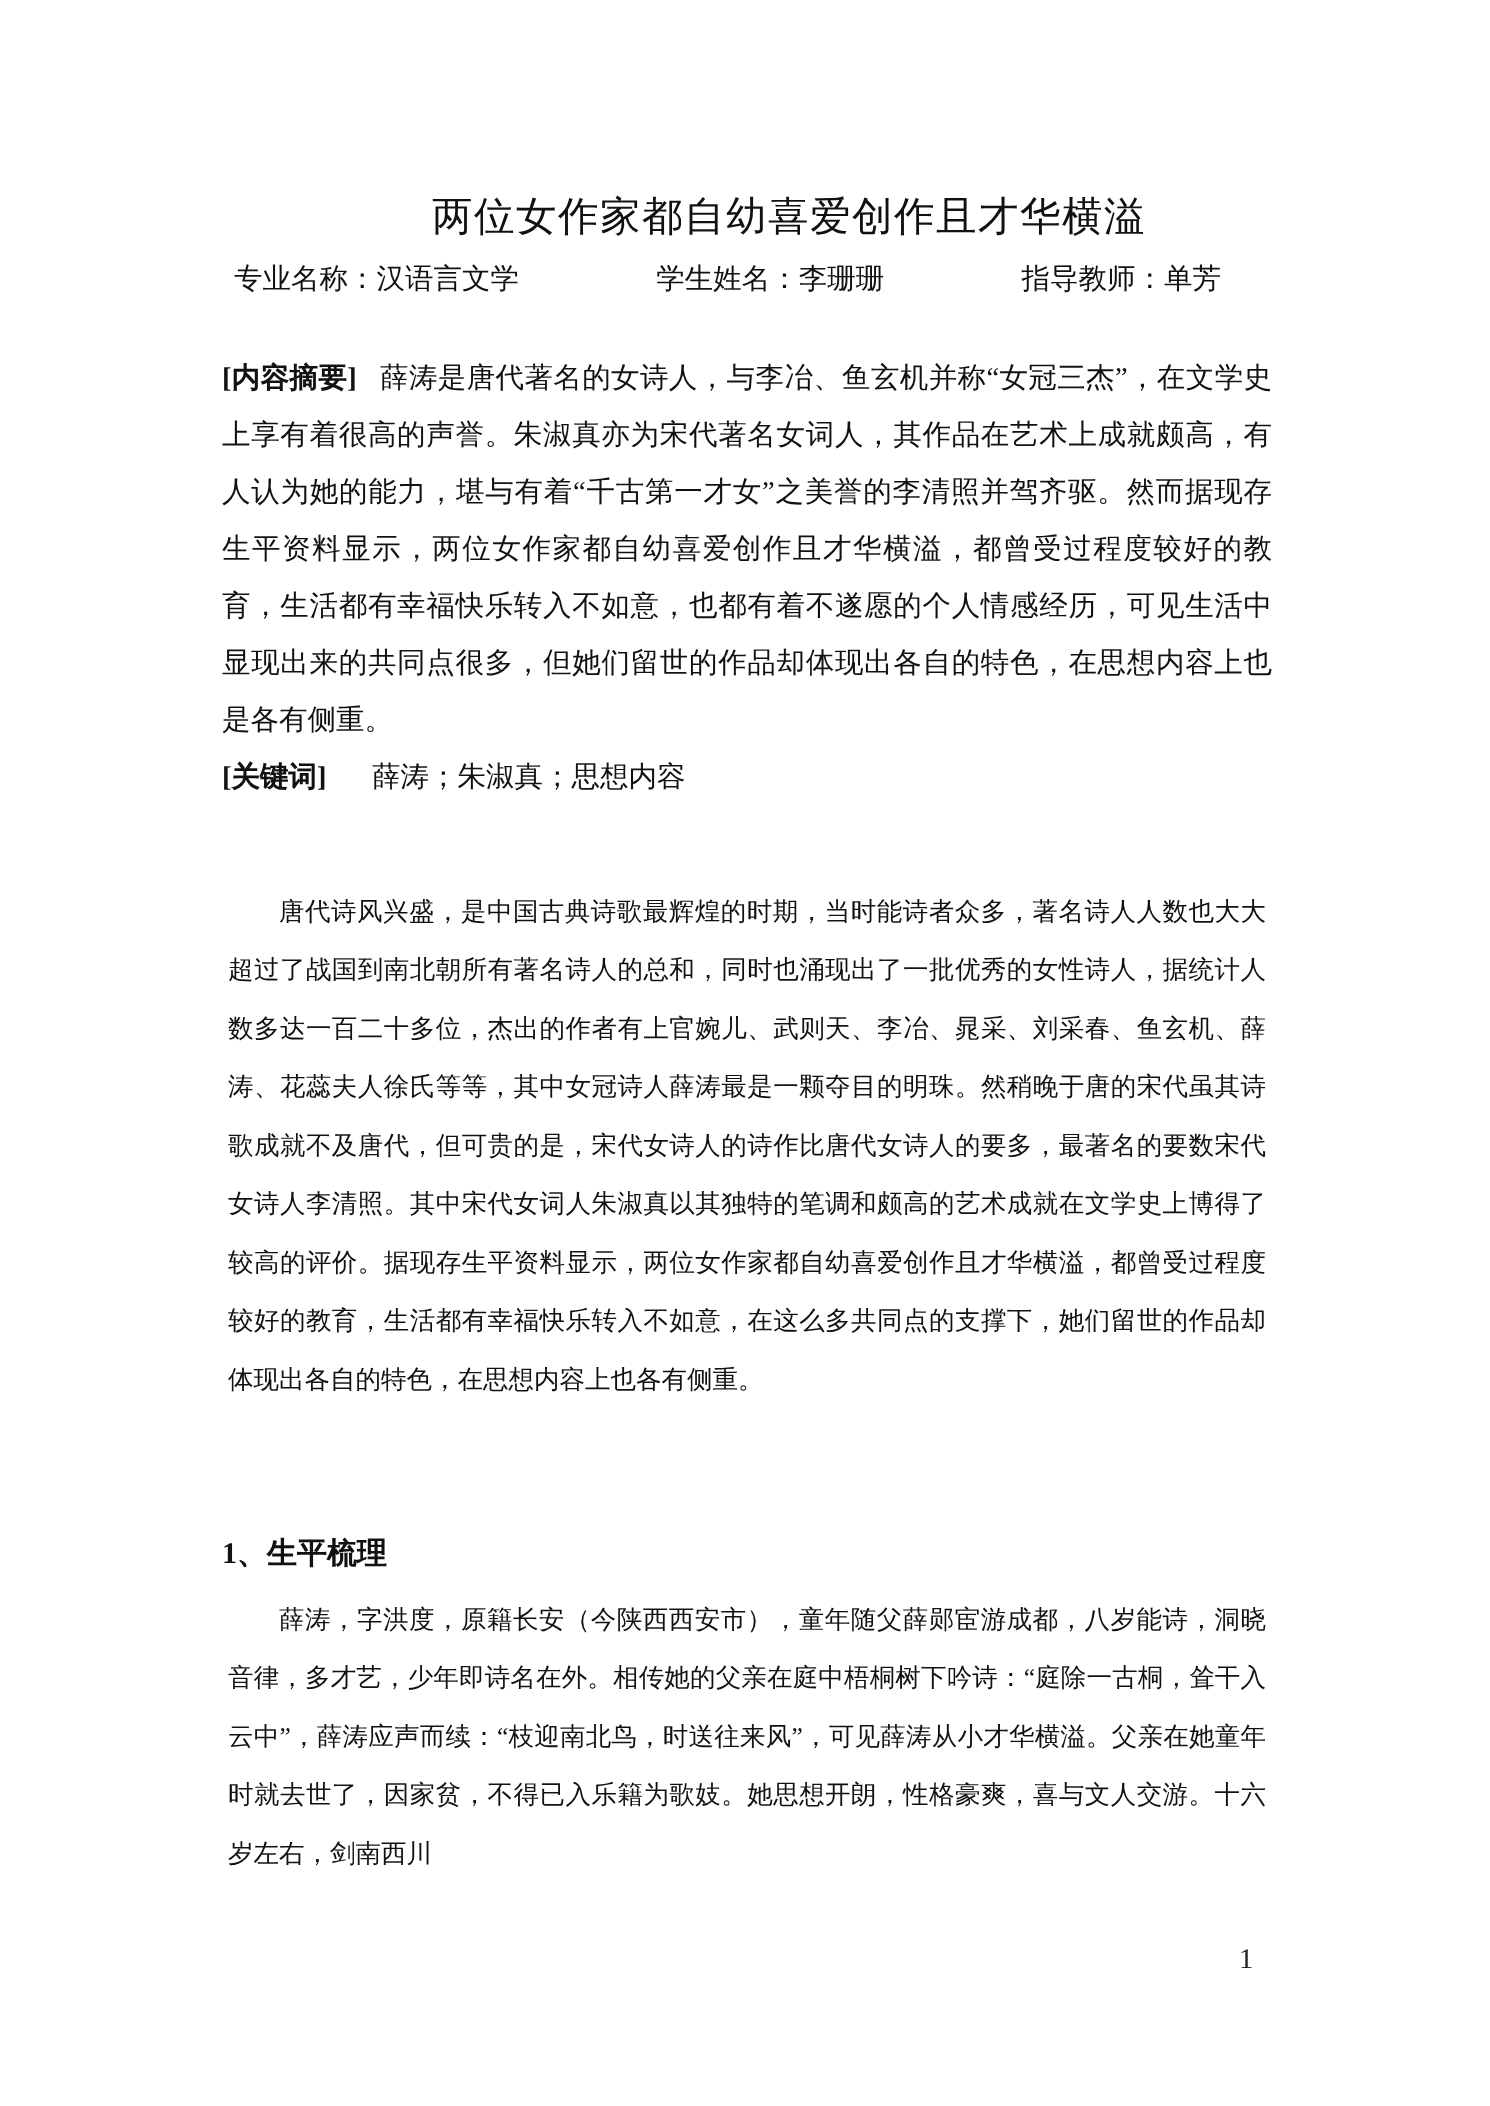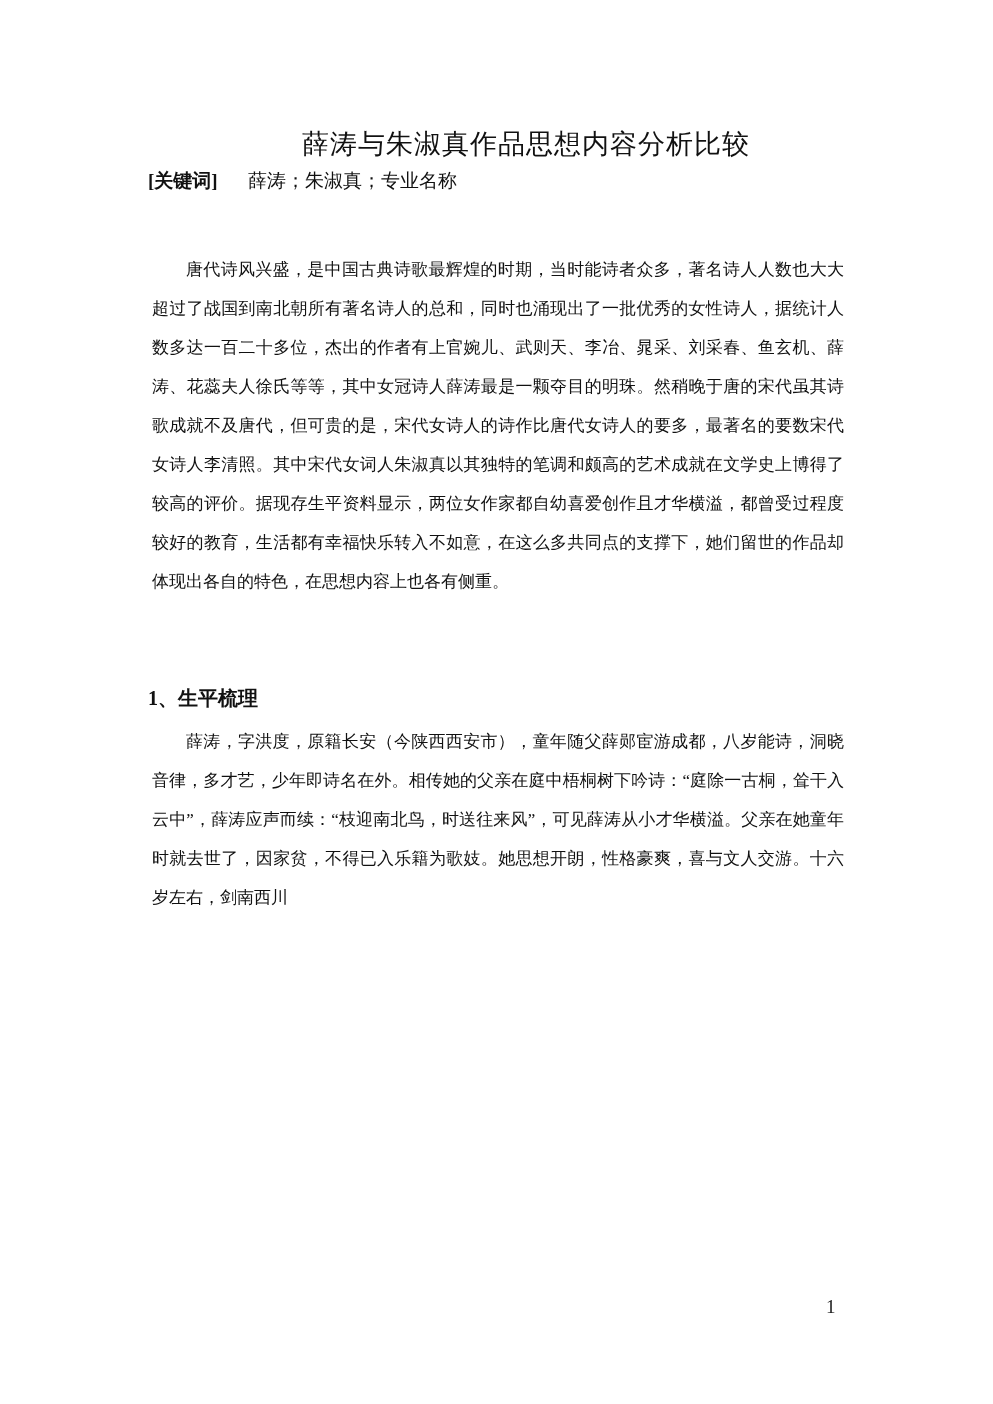--- a/index.html
+++ b/index.html
@@ -92,26 +92,34 @@
     top: 1296px;
     font-size: 19px;
     color: #222222;
   }
 </style>
 </head>
 <body>
 
 <div class="page">
 
-  <h1 class="doc-title">薛涛与朱淑真作品思想内容分析比较</h1>
+  <h1 class="doc-title">两位女作家都自幼喜爱创作且才华横溢</h1>
 
+  <div class="meta-line">
+    <span>专业名称：汉语言文学</span>
+    <span>学生姓名：李珊珊</span>
+    <span>指导教师：单芳</span>
+  </div>
 
+  <p class="abstract">
+    <span class="inline-label">[内容摘要]</span><span>薛涛是唐代著名的女诗人，与李冶、鱼玄机并称“女冠三杰”，在文学史上享有着很高的声誉。朱淑真亦为宋代著名女词人，其作品在艺术上成就颇高，有人认为她的能力，堪与有着“千古第一才女”之美誉的李清照并驾齐驱。然而据现存生平资料显示，两位女作家都自幼喜爱创作且才华横溢，都曾受过程度较好的教育，生活都有幸福快乐转入不如意，也都有着不遂愿的个人情感经历，可见生活中显现出来的共同点很多，但她们留世的作品却体现出各自的特色，在思想内容上也是各有侧重。</span>
+  </p>
 
   <p class="keywords">
-    <span class="inline-label">[关键词]</span><span>薛涛；朱淑真；专业名称</span>
+    <span class="inline-label">[关键词]</span><span>薛涛；朱淑真；思想内容</span>
   </p>
 
   <p class="body-para intro-para">唐代诗风兴盛，是中国古典诗歌最辉煌的时期，当时能诗者众多，著名诗人人数也大大超过了战国到南北朝所有著名诗人的总和，同时也涌现出了一批优秀的女性诗人，据统计人数多达一百二十多位，杰出的作者有上官婉儿、武则天、李冶、晁采、刘采春、鱼玄机、薛涛、花蕊夫人徐氏等等，其中女冠诗人薛涛最是一颗夺目的明珠。然稍晚于唐的宋代虽其诗歌成就不及唐代，但可贵的是，宋代女诗人的诗作比唐代女诗人的要多，最著名的要数宋代女诗人李清照。其中宋代女词人朱淑真以其独特的笔调和颇高的艺术成就在文学史上博得了较高的评价。据现存生平资料显示，两位女作家都自幼喜爱创作且才华横溢，都曾受过程度较好的教育，生活都有幸福快乐转入不如意，在这么多共同点的支撑下，她们留世的作品却体现出各自的特色，在思想内容上也各有侧重。</p>
 
   <h2 class="section-heading">1、生平梳理</h2>
 
 
   <p class="body-para">薛涛，字洪度，原籍长安（今陕西西安市），童年随父薛郧宦游成都，八岁能诗，洞晓音律，多才艺，少年即诗名在外。相传她的父亲在庭中梧桐树下吟诗：“庭除一古桐，耸干入云中”，薛涛应声而续：“枝迎南北鸟，时送往来风”，可见薛涛从小才华横溢。父亲在她童年时就去世了，因家贫，不得已入乐籍为歌妓。她思想开朗，性格豪爽，喜与文人交游。十六岁左右，剑南西川</p>
 
 </div>

